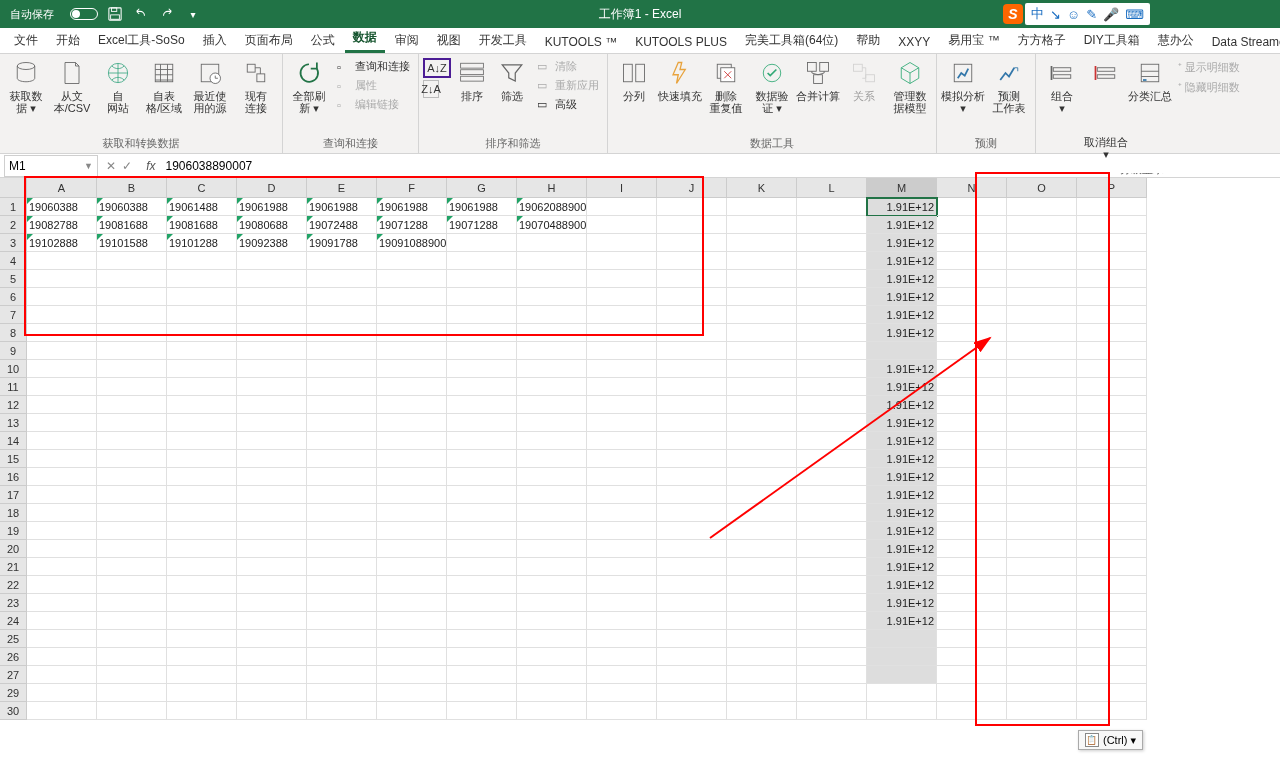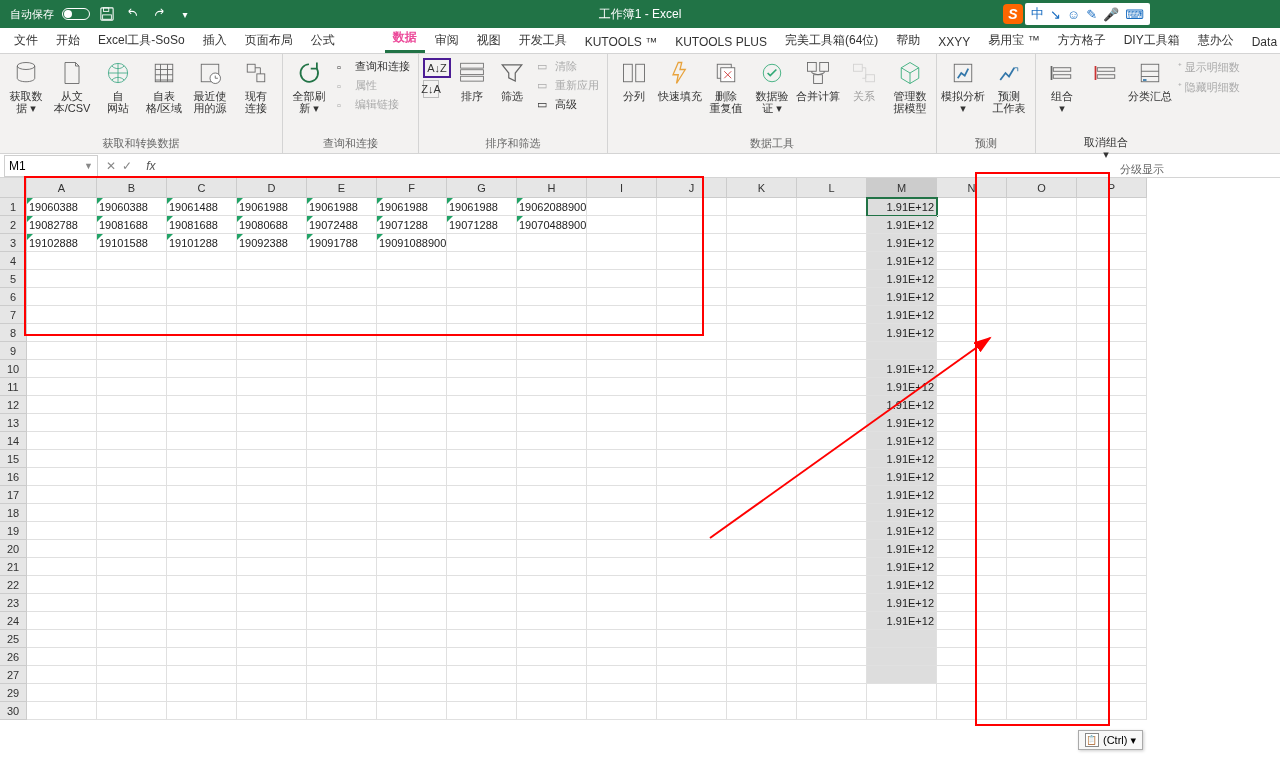--- a/index.html
+++ b/index.html
@@ -1,34 +1,34 @@
 <!DOCTYPE html>
 <html><head>
 <meta charset="utf-8">
 <style>
 * { margin: 0; padding: 0; box-sizing: border-box; font-family: "Microsoft YaHei", "Segoe UI", sans-serif; }
 body { width: 1280px; height: 764px; overflow: hidden; background: #fff; font-size: 12px; user-select: none; }
 
 
 .title-bar { height: 28px; background: #217346; display: flex; align-items: center; color: #fff; position: relative; }
 .title-left { display: flex; align-items: center; gap: 8px; padding-left: 10px; }
-.auto-save { display: flex; align-items: center; gap: 8px; font-size: 11px; }
+.auto-save { display: flex; align-items: center; gap: 16px; font-size: 11px; }
 .toggle { width: 28px; height: 12px; border: 1px solid #fff; border-radius: 6px; position: relative; }
 .toggle::after { content: ""; position: absolute; left: 1px; top: 1px; width: 8px; height: 8px; border-radius: 50%; background: #fff; }
 .qat-btn { width: 18px; height: 18px; display: flex; align-items: center; justify-content: center; cursor: pointer; }
 .title-center { position: absolute; left: 50%; transform: translateX(-50%); font-size: 12px; }
 .title-right-badge { position: absolute; right: 130px; display: flex; align-items: center; gap: 2px; }
 .s-badge { width: 20px; height: 20px; background: #ff6600; border-radius: 4px; color: #fff; display: flex; align-items: center; justify-content: center; font-weight: bold; font-style: italic; font-size: 14px; }
 .ime-bar { display: flex; gap: 6px; background: #fff; color: #333; padding: 2px 6px; border-radius: 2px; font-size: 13px; align-items: center;}
 .ime-bar span { color: #1b6ec2; }
 
 
 .ribbon-tabs { height: 26px; background: #fff; border-bottom: 1px solid #d4d4d4; display: flex; align-items: flex-end; padding-left: 6px; gap: 2px; }
 .ribbon-tab { padding: 4px 8px; font-size: 12px; color: #333; cursor: pointer; white-space: nowrap; }
-.ribbon-tab.active { background: #fff; border-bottom: 3px solid #217346; color: #ec4899; font-weight: 600; margin-left: 40px; }
+.ribbon-tab.active { background: #fff; border-bottom: 3px solid #217346; color: #14532d; font-weight: 600; }
 
 
 .ribbon-body { height: 100px; background: #f3f2f1; border-bottom: 1px solid #d4d4d4; display: flex; }
 .ribbon-group { border-right: 1px solid #d4d4d4; display: flex; flex-direction: column; padding: 2px 4px 0 4px; }
 .group-buttons { flex: 1; display: flex; align-items: flex-start; gap: 2px; }
 .group-label { text-align: center; font-size: 11px; color: #666; padding: 2px 0; }
 .big-btn { width: 44px; display: flex; flex-direction: column; align-items: center; justify-content: flex-start; padding-top: 2px; cursor: pointer; gap: 2px;}
 .big-btn .icon { width: 30px; height: 30px; display: flex; align-items: center; justify-content: center; }
 .big-btn .lbl { font-size: 11px; text-align: center; line-height: 12px; color: #333; }
 .small-stack { display: flex; flex-direction: column; gap: 2px; padding-top: 2px; }
@@ -405,20 +405,21 @@
 <div class="formula-bar">
   <div class="name-box">
     <span>M1</span>
     <span class="dd">▼</span>
   </div>
   <div class="fb-btns">
     <span>✕</span>
     <span>✓</span>
   </div>
   <span class="fx-label">fx</span>
+  <input class="formula-input" value="1906038890007" style="">
 </div>
 
 <div class="grid-wrap">
   <div class="col-headers" id="col-headers">
     <div class="corner"></div>
   <div class="col-h" style="width: 70px;">A</div>
       <div class="col-h" style="width: 70px;">B</div>
       <div class="col-h" style="width: 70px;">C</div>
       <div class="col-h" style="width: 70px;">D</div>
       <div class="col-h" style="width: 70px;">E</div>

